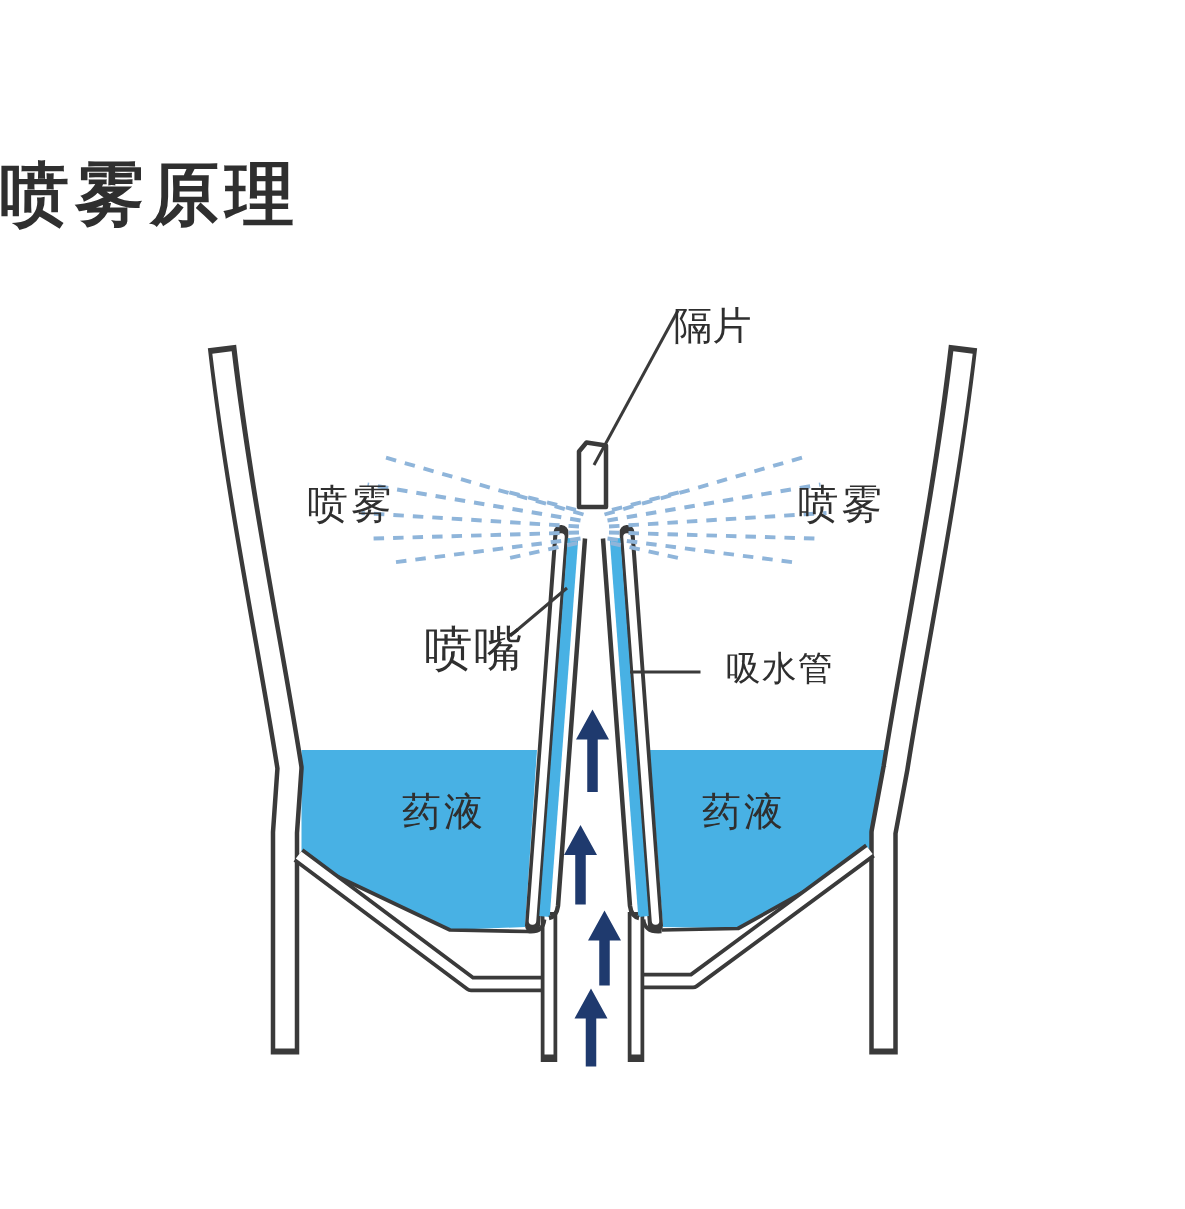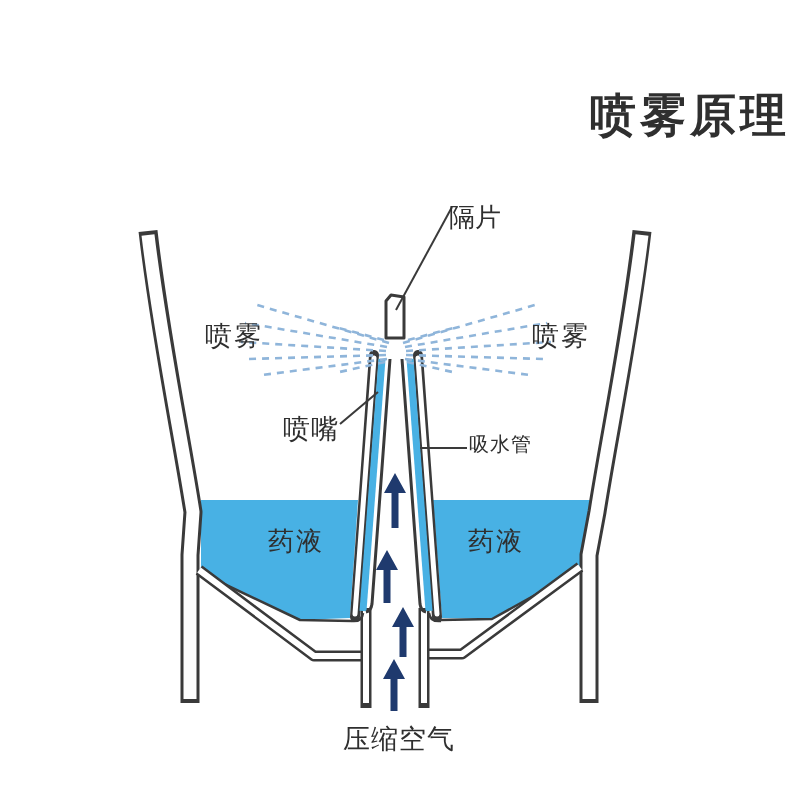--- a/index.html
+++ b/index.html
@@ -4,26 +4,26 @@
 <style>
   :root{
     --liquid:#48b1e4; --outline:#3a3a3a; --arrow:#1f3a6e;
     --spray:#8fb5da; --text:#2f2f2f; --background:#ffffff;
   }
   html,body{margin:0;padding:0;}
   body{background:var(--background);font-family:"Liberation Sans","DejaVu Sans",sans-serif;}
   .stage{position:relative;width:790px;height:806px;background:var(--background);overflow:hidden;}
   .stage svg{position:absolute;left:0;top:0;}
   .lbl{position:absolute;color:var(--text);white-space:nowrap;line-height:1;}
-  .title{left:0;top:92px;width:790px;text-align:right;font-size:46px;font-weight:600;letter-spacing:4px;}
+  .title{left:0;top:106px;width:790px;text-align:left;font-size:46px;font-weight:600;letter-spacing:4px;}
   .lbl-geapian{left:449px;top:166px;font-size:26px;margin-top:38px;}
   .lbl-penwu-l{left:205px;top:323px;font-size:27px;letter-spacing:2px;}
   .lbl-penwu-r{left:532px;top:323px;font-size:27px;letter-spacing:2px;}
-  .lbl-penzui{left:283px;top:416px;font-size:27px;letter-spacing:1px;text-align:right;}
-  .lbl-xishuiguan{left:469px;top:434px;font-size:20px;letter-spacing:1px;}
+  .lbl-penzui{left:283px;top:416px;font-size:32px;letter-spacing:1px;text-align:right;}
+  .lbl-xishuiguan{left:484px;top:434px;font-size:23px;letter-spacing:1px;}
   .lbl-yaoye-l{left:268px;top:528px;font-size:26px;letter-spacing:2px;}
   .lbl-yaoye-r{left:468px;top:528px;font-size:26px;letter-spacing:2px;}
   .lbl-yasuo{left:343px;top:726px;font-size:27px;letter-spacing:1px;}
   
   .ln{stroke:var(--outline);fill:none;}
   .lnw{stroke:#fff;fill:none;}
   .blu{stroke:var(--liquid);fill:none;}
   .fillblu{fill:var(--liquid);stroke:none;}
   .arr{fill:var(--arrow);stroke:none;}
   .spr{stroke:var(--spray);fill:none;stroke-dasharray:7 6;stroke-width:2.6;}
@@ -127,14 +127,13 @@
   </svg>
 
   <div class="lbl title">喷雾原理</div>
   <div class="lbl lbl-geapian">隔片</div>
   <div class="lbl lbl-penwu-l">喷雾</div>
   <div class="lbl lbl-penwu-r">喷雾</div>
   <div class="lbl lbl-penzui">喷嘴</div>
   <div class="lbl lbl-xishuiguan">吸水管</div>
   <div class="lbl lbl-yaoye-l">药液</div>
   <div class="lbl lbl-yaoye-r">药液</div>
-  <div class="lbl lbl-yasuo">压缩空气</div>
 </div>
 
 </body></html>

